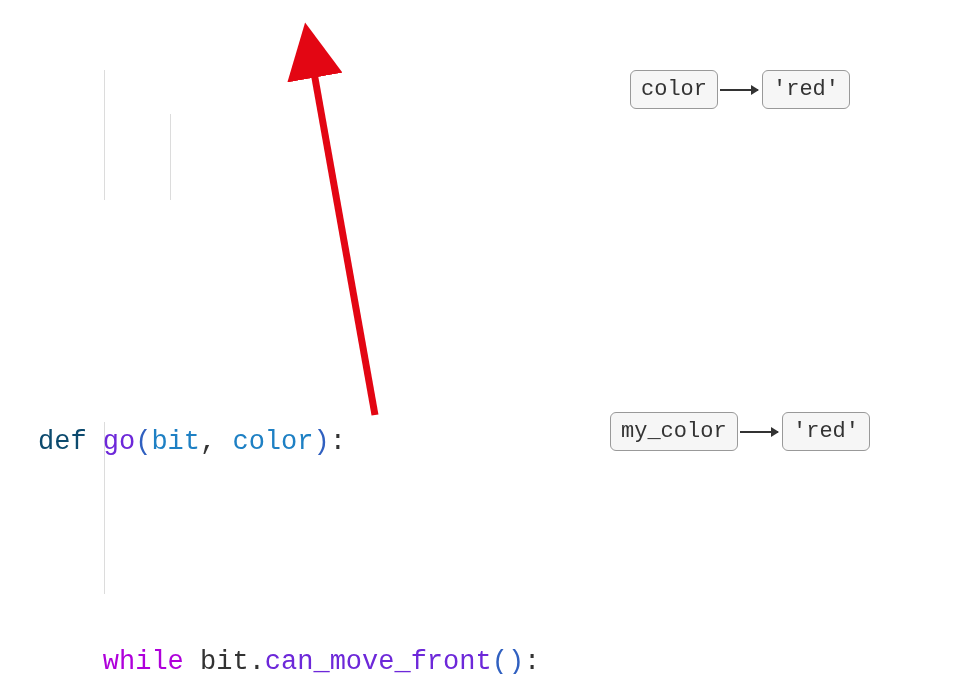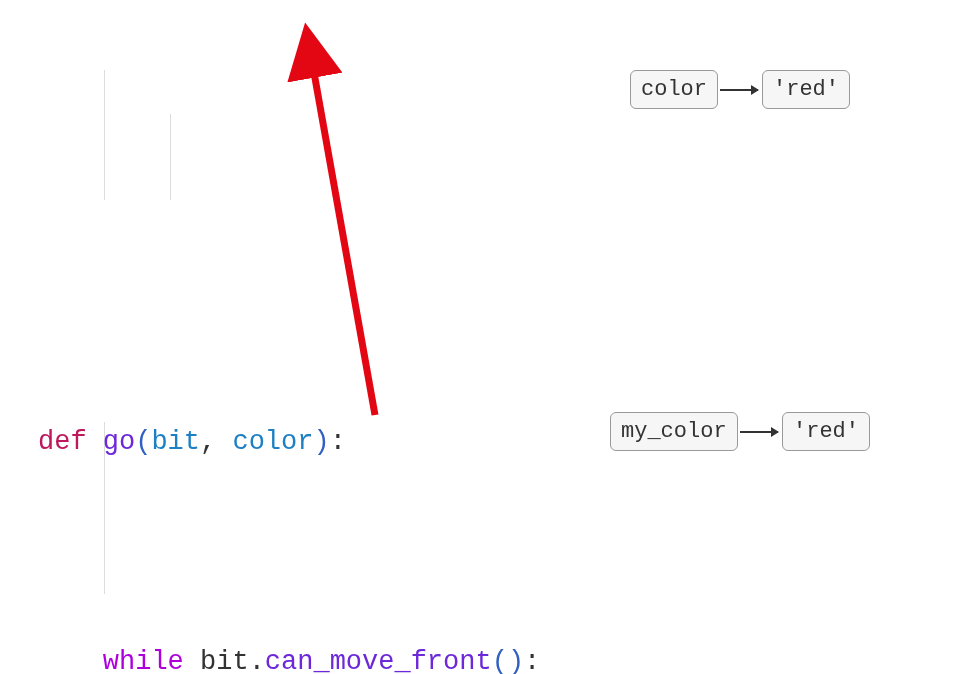--- a/index.html
+++ b/index.html
@@ -20,21 +20,21 @@
     white-space: pre;
     color: #333;
   }
   .line { position: relative; height: 44px; }
   .indent-guide {
     position: absolute;
     width: 1px;
     background: #dcdcdc;
   }
 
-  .kw-def { color: #be185d; margin-top: 31px; }     
+  .kw-def { color: #0c4a6e; margin-top: 31px; }     
   .kw-while { color: #AF00DB; }   
   .func-name { color: #6d28d9; }  
   .paren { color: #3060C0; }
   .param { color: #1E80C4; }
   .puncdark { color: #333; }
 
   
   .diag-box {
     position: absolute;
     border: 1px solid #999;

